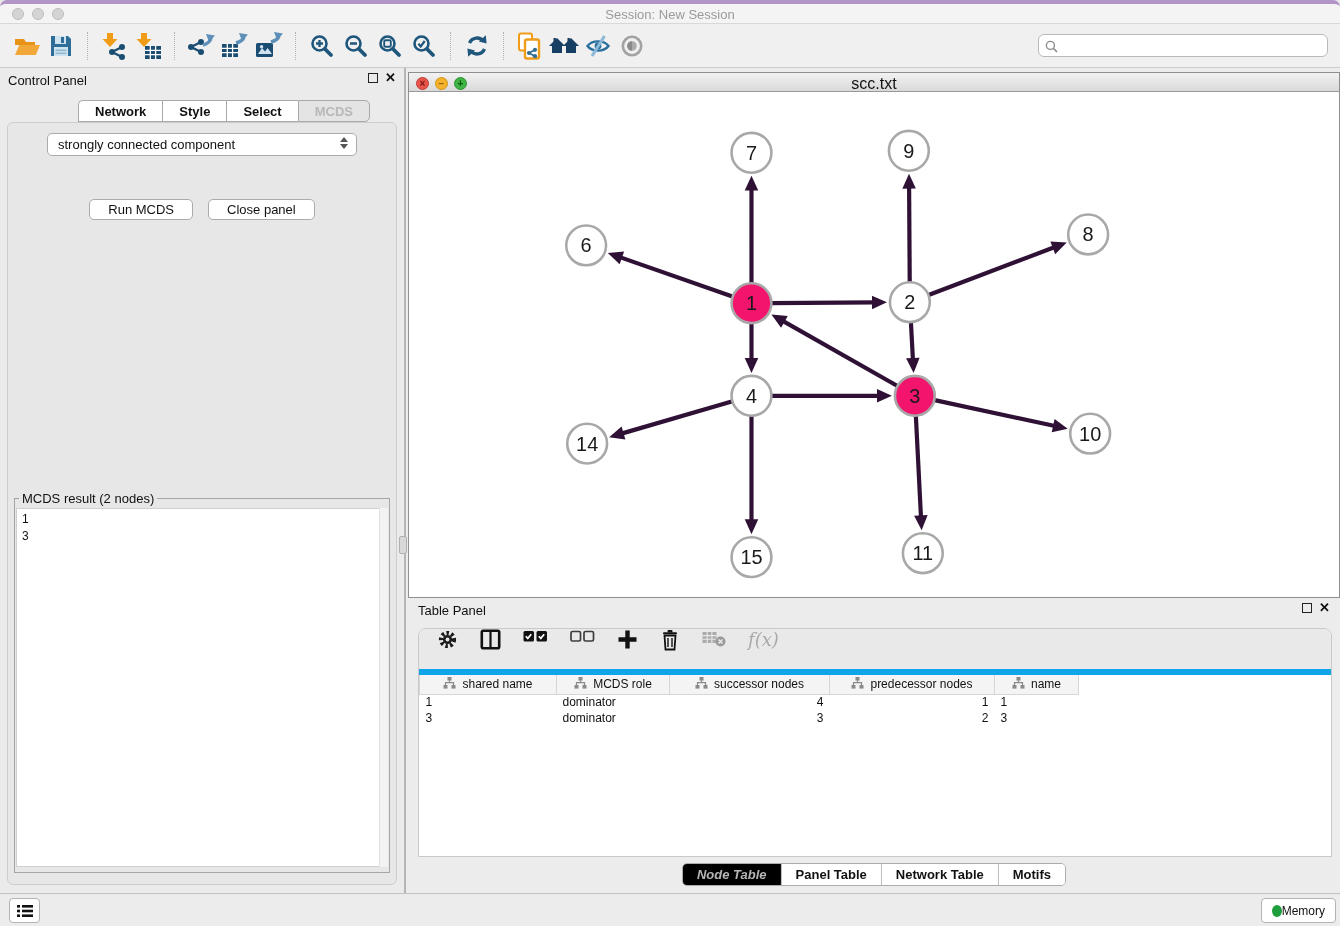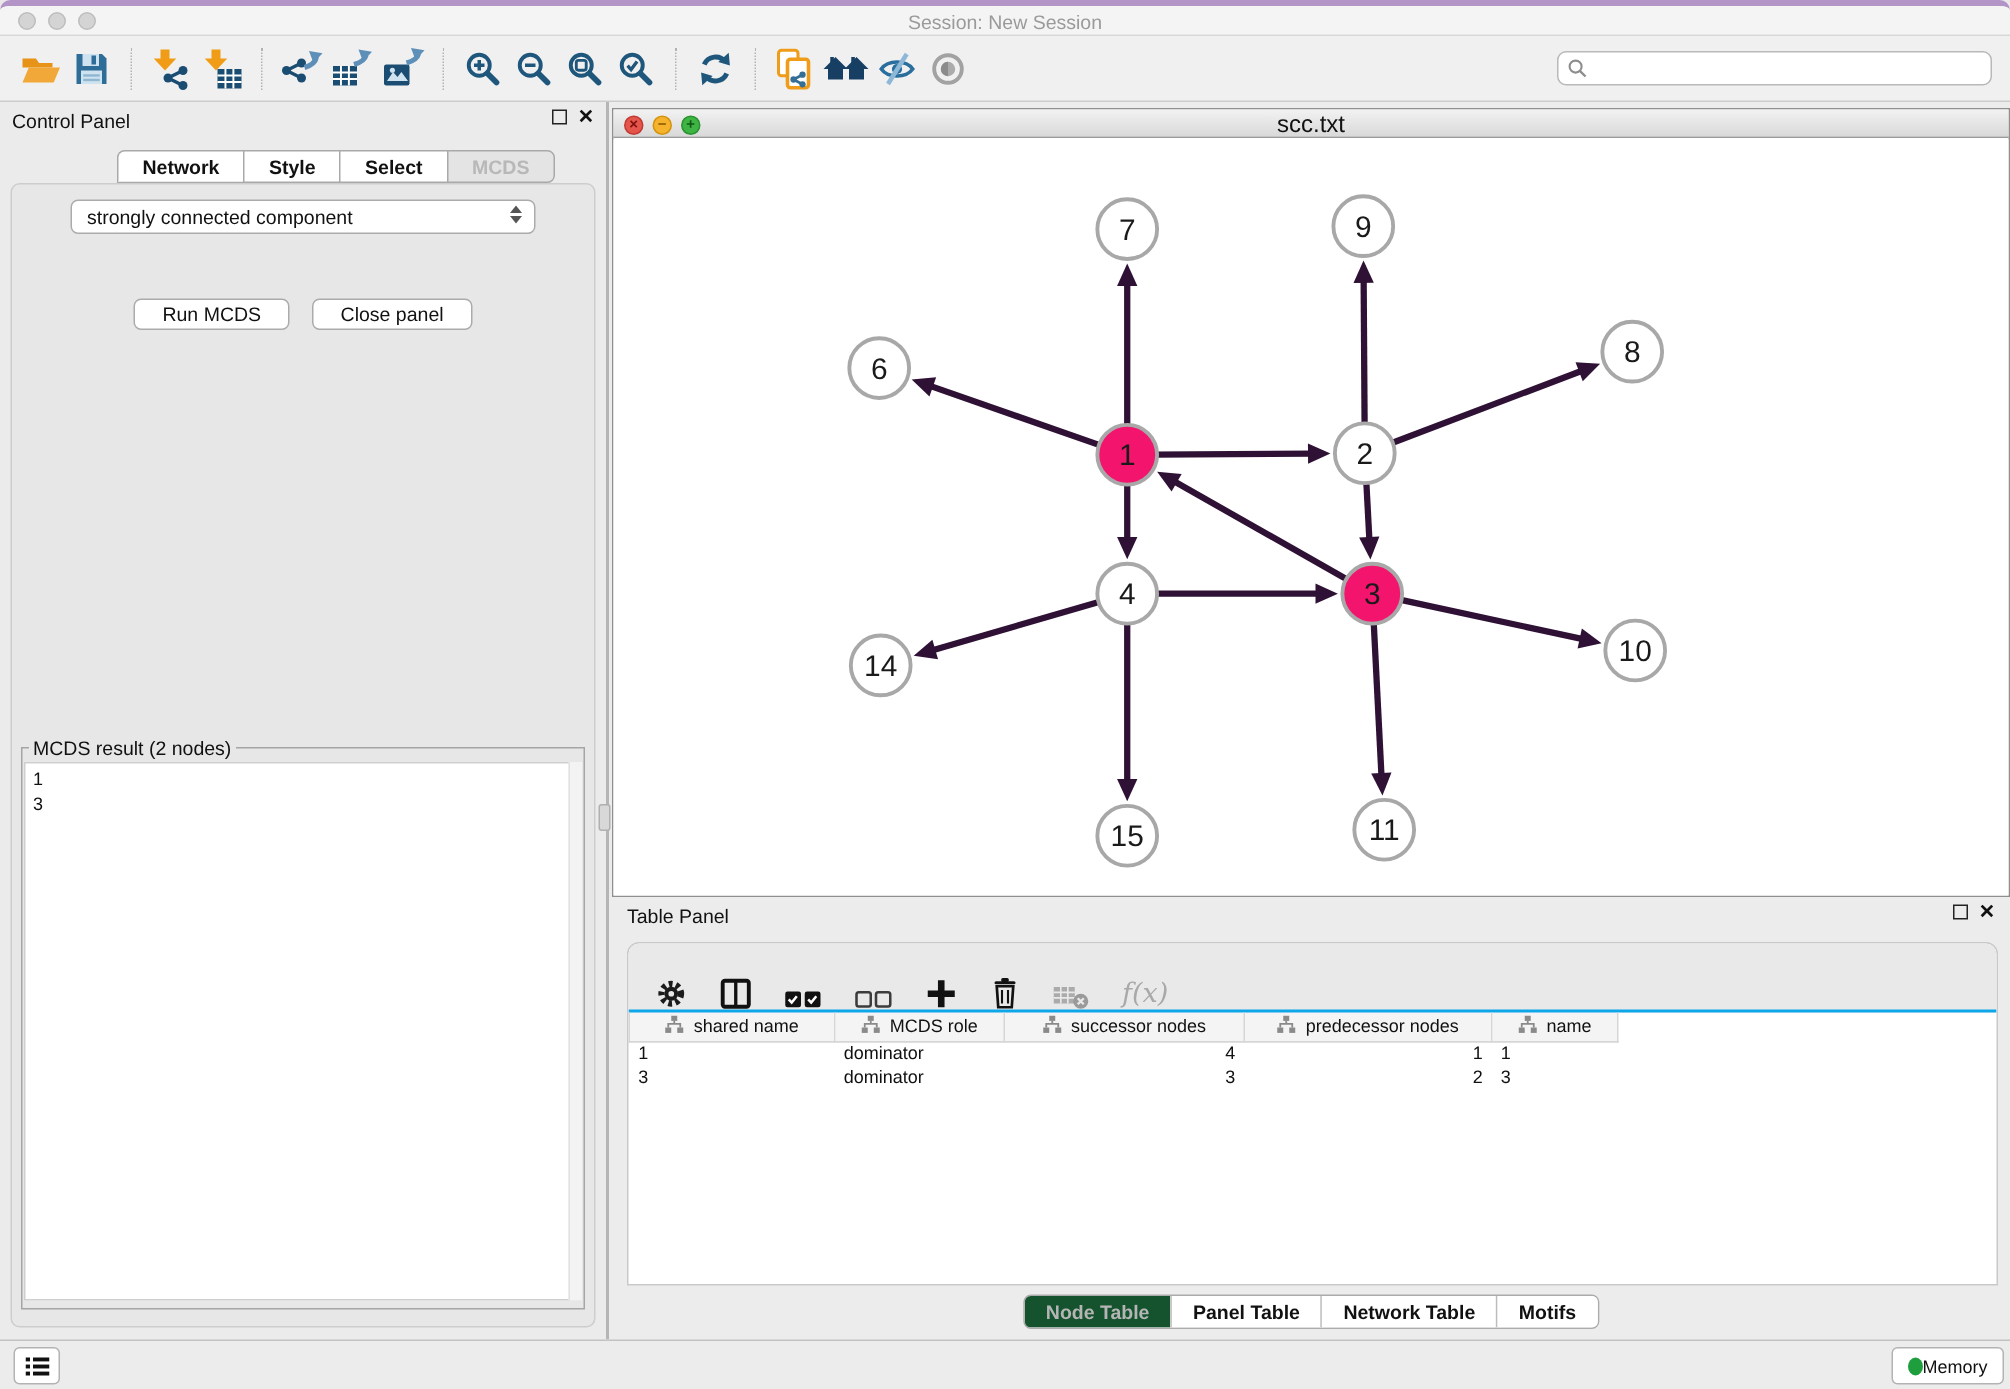--- a/index.html
+++ b/index.html
@@ -77,38 +77,38 @@
   .net-dot.red { background:#e6554c; border:1px solid #c23b33; color:#7e1410; }
   .net-dot.yellow { background:#f5b32d; border:1px solid #d3930f; color:#8e5e03; }
   .net-dot.green { background:#3fb444; border:1px solid #2a9330; color:#0d5a13; }
   .net-canvas { position:absolute; top:20px; left:0; right:0; bottom:0; background:#fff; }
 
   
   .table-panel { position:absolute; left:408px; top:596px; right:0; bottom:33px; background:#ececec; }
   .tp-header { position:absolute; top:3px; left:10px; right:10px; height:18px; font-size:13px; color:#111; }
   .table-box { position:absolute; top:28px; left:10px; right:8px; bottom:36px; background:#ffffff;
                border:1px solid #c9c9c9; border-radius:8px 8px 0 0; overflow:hidden; }
-  .table-toolbar { height:46px; background:#e9e9e9; border-bottom:2px solid #0ea5e9;
-                   display:flex; align-items:flex-end; gap:22px; padding-left:18px; }
+  .table-toolbar { height:46px; background:#e9e9e9; border-bottom:6px solid #0ea5e9;
+                   display:flex; align-items:flex-start; gap:22px; padding-left:18px; }
   .tt-btn { display:flex; align-items:center; justify-content:center; cursor:pointer; }
   .fx-label { font-family:"DejaVu Serif", serif; font-style:italic; font-size:18px; color:#a9a9a9; }
   table.data { border-collapse:collapse; table-layout:fixed; font-size:12px; color:#111; }
   table.data th { background:#f4f4f4; border:1px solid #d6d6d6; border-top:none; height:19px;
                   font-weight:normal; font-size:12px; padding:0 4px; white-space:nowrap; overflow:hidden;margin-left:41px; }
   table.data th .th-inner { display:flex; align-items:center; gap:6px; justify-content:center; }
   table.data td { height:16px; padding:0 6px; white-space:nowrap; overflow:hidden; }
   td.al { text-align:left; } td.ar { text-align:right; } th { text-align:center; }
 
   .tp-tabs { position:absolute; bottom:7px; left:50%; transform:translateX(-50%);
              display:inline-flex; border:1px solid #ababab; border-radius:5px; overflow:hidden;
              background:#ffffff; }
   .tp-tab { height:21px; line-height:21px; padding:0 14px; font-size:13px; font-weight:bold;
             color:#111; background:#ffffff; border-left:1px solid #bdbdbd; cursor:pointer; }
   .tp-tab:first-child { border-left:none; }
-  .tp-tab.active { background:#14532d; color:#b5b5b5; }
+  .tp-tab.active { background:#000000; color:#b5b5b5;font-style:italic; }
 
   
   .statusbar { position:absolute; left:0; right:0; bottom:0; height:33px; background:#ececec;
                border-top:1px solid #c2c2c2; }
   .sb-btn { position:absolute; height:25px; background:#ffffff; border:1px solid #b3b3b3;
             border-radius:4px; display:flex; align-items:center; justify-content:center; cursor:pointer; }
   .sb-left { left:9px; top:4px; width:31px; }
   .sb-mem { right:4px; top:4px; padding:0 10px; gap:0; font-size:12px; color:#111; }
   .mem-dot { width:10px; height:12px; border-radius:50%; background:#1f9e3e; }
 </style>

